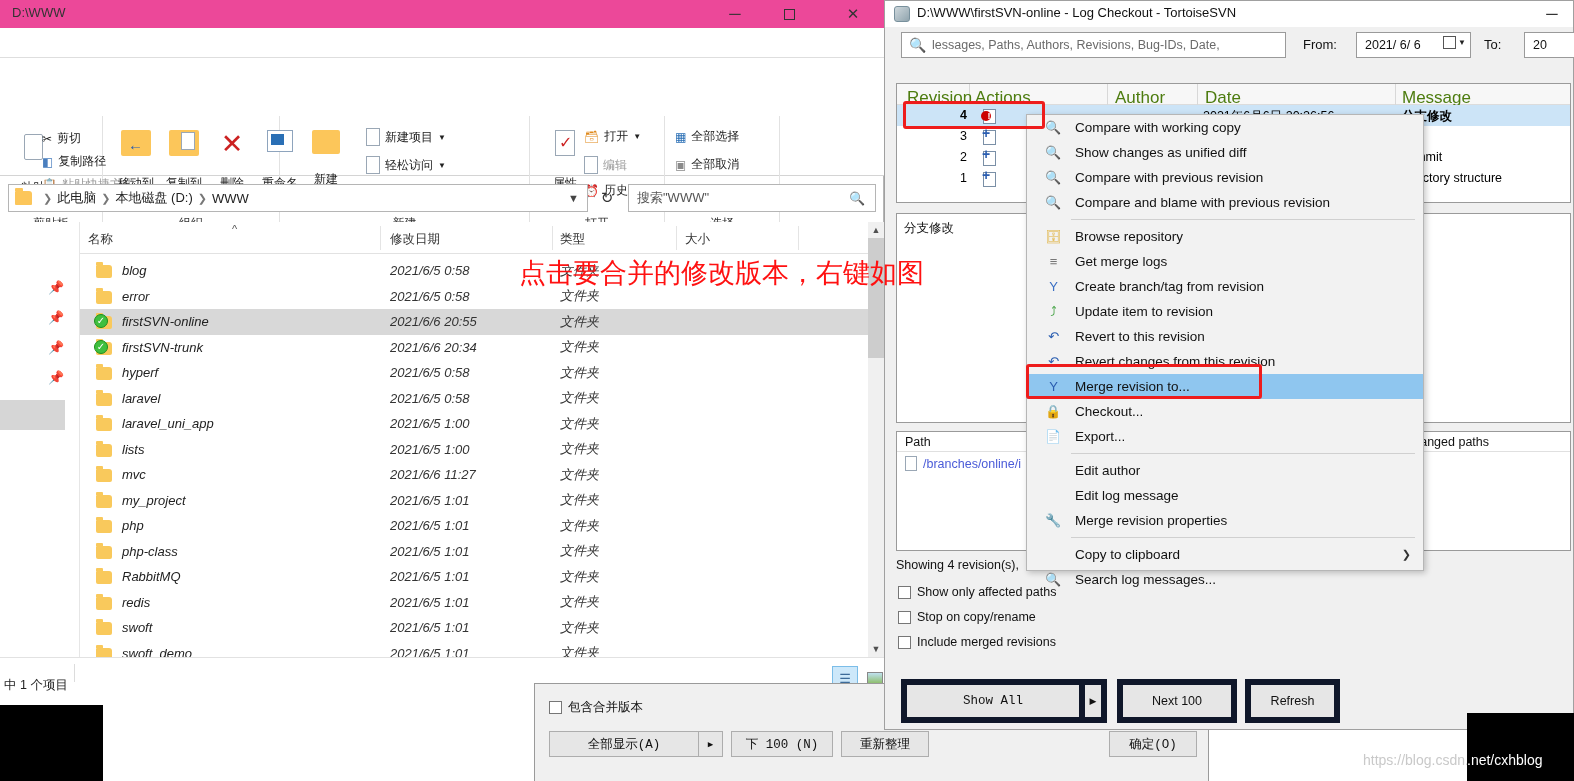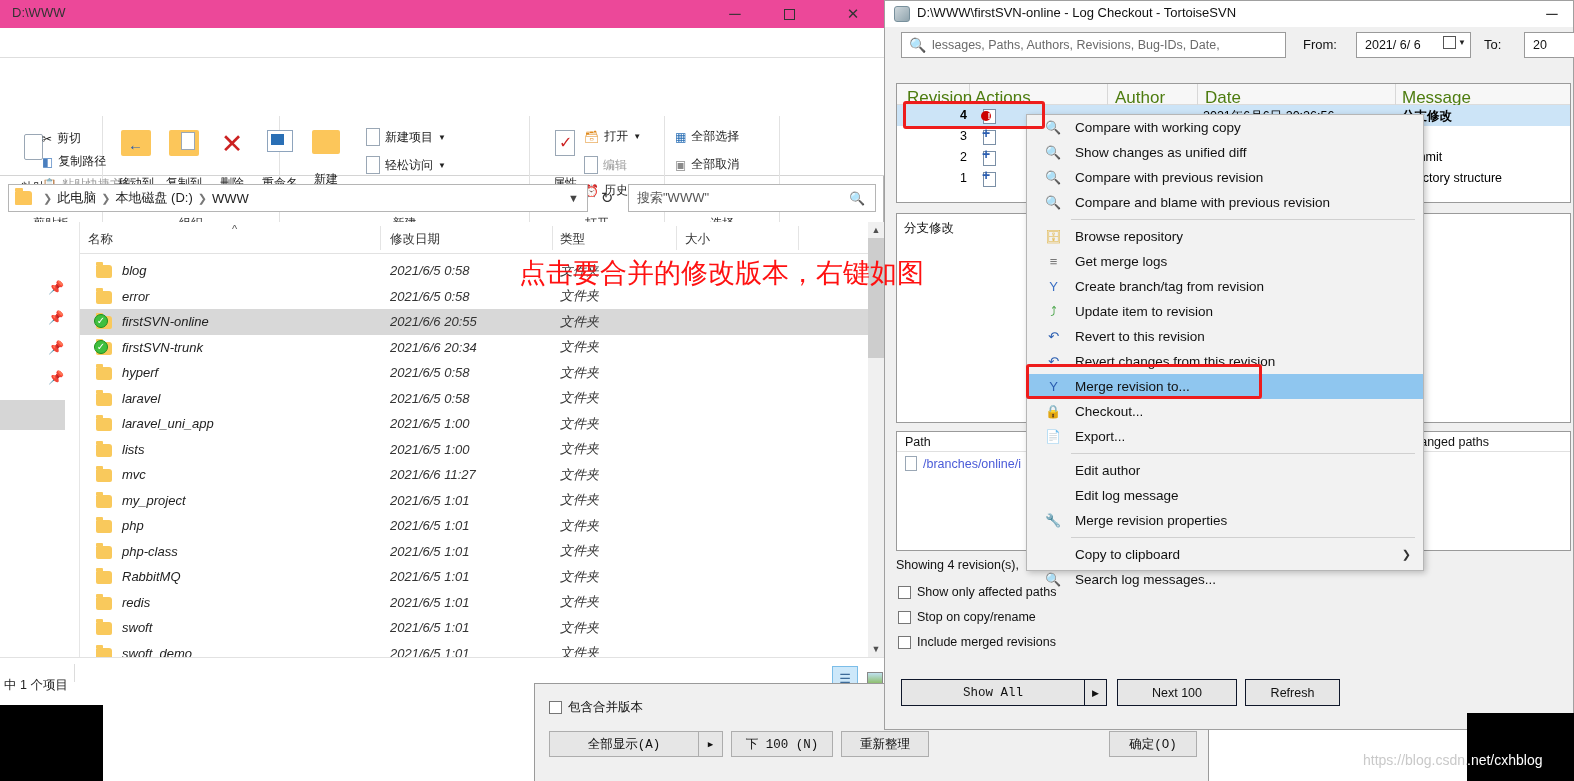--- a/index.html
+++ b/index.html
@@ -293,21 +293,21 @@
   #pathrow .ptext { color:#4a5bd8; }
 
   #showing-text { left:11px; top:557px; font-size:12.5px; color:#111; }
   .svnchk { position:absolute; left:13px; display:flex; align-items:center;
             font-size:12.5px; color:#111; }
   #chk1 { top:584px; }
   #chk2 { top:609px; }
   #chk3 { top:634px; }
 
   .svnbtn {
-    position:absolute; height:27px; background:#e6e6e6; border:1px solid #0f172a;
+    position:absolute; height:44px; background:#e6e6e6; border:6px solid #0f172a;
     display:flex; align-items:center; justify-content:center;
     font-size:12.5px; color:#111;
   }
   #btn-showall { left:16px; top:678px; width:184px; font-family:"Liberation Mono","DejaVu Sans Mono",monospace; }
   #btn-showall-arrow { left:200px; top:678px; width:22px; border-left:none; font-size:9px; }
   #btn-next100 { left:232px; top:678px; width:120px; }
   #btn-refresh { left:360px; top:678px; width:95px; }
 
   
   #ctxmenu {

